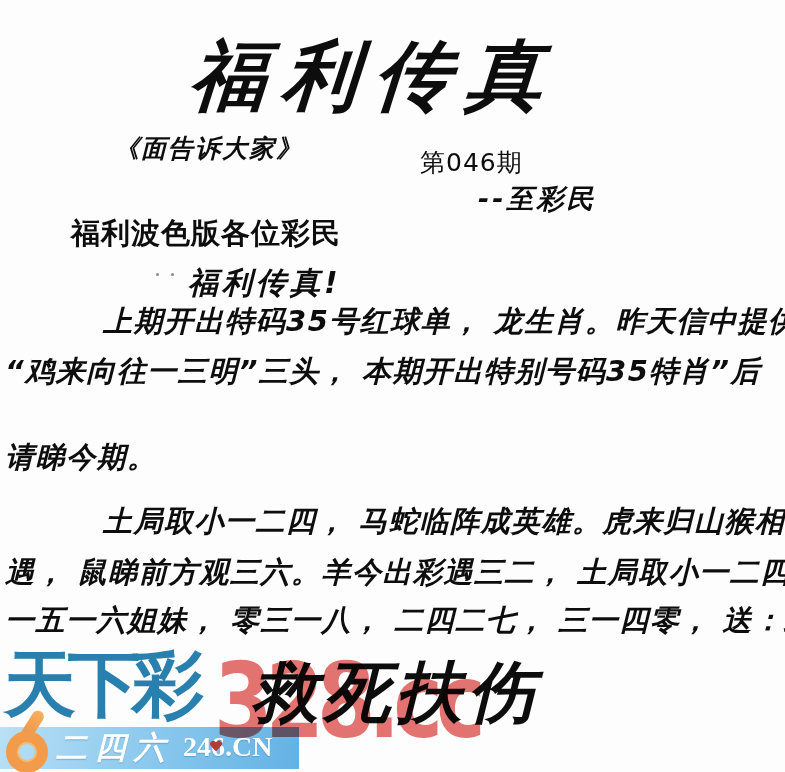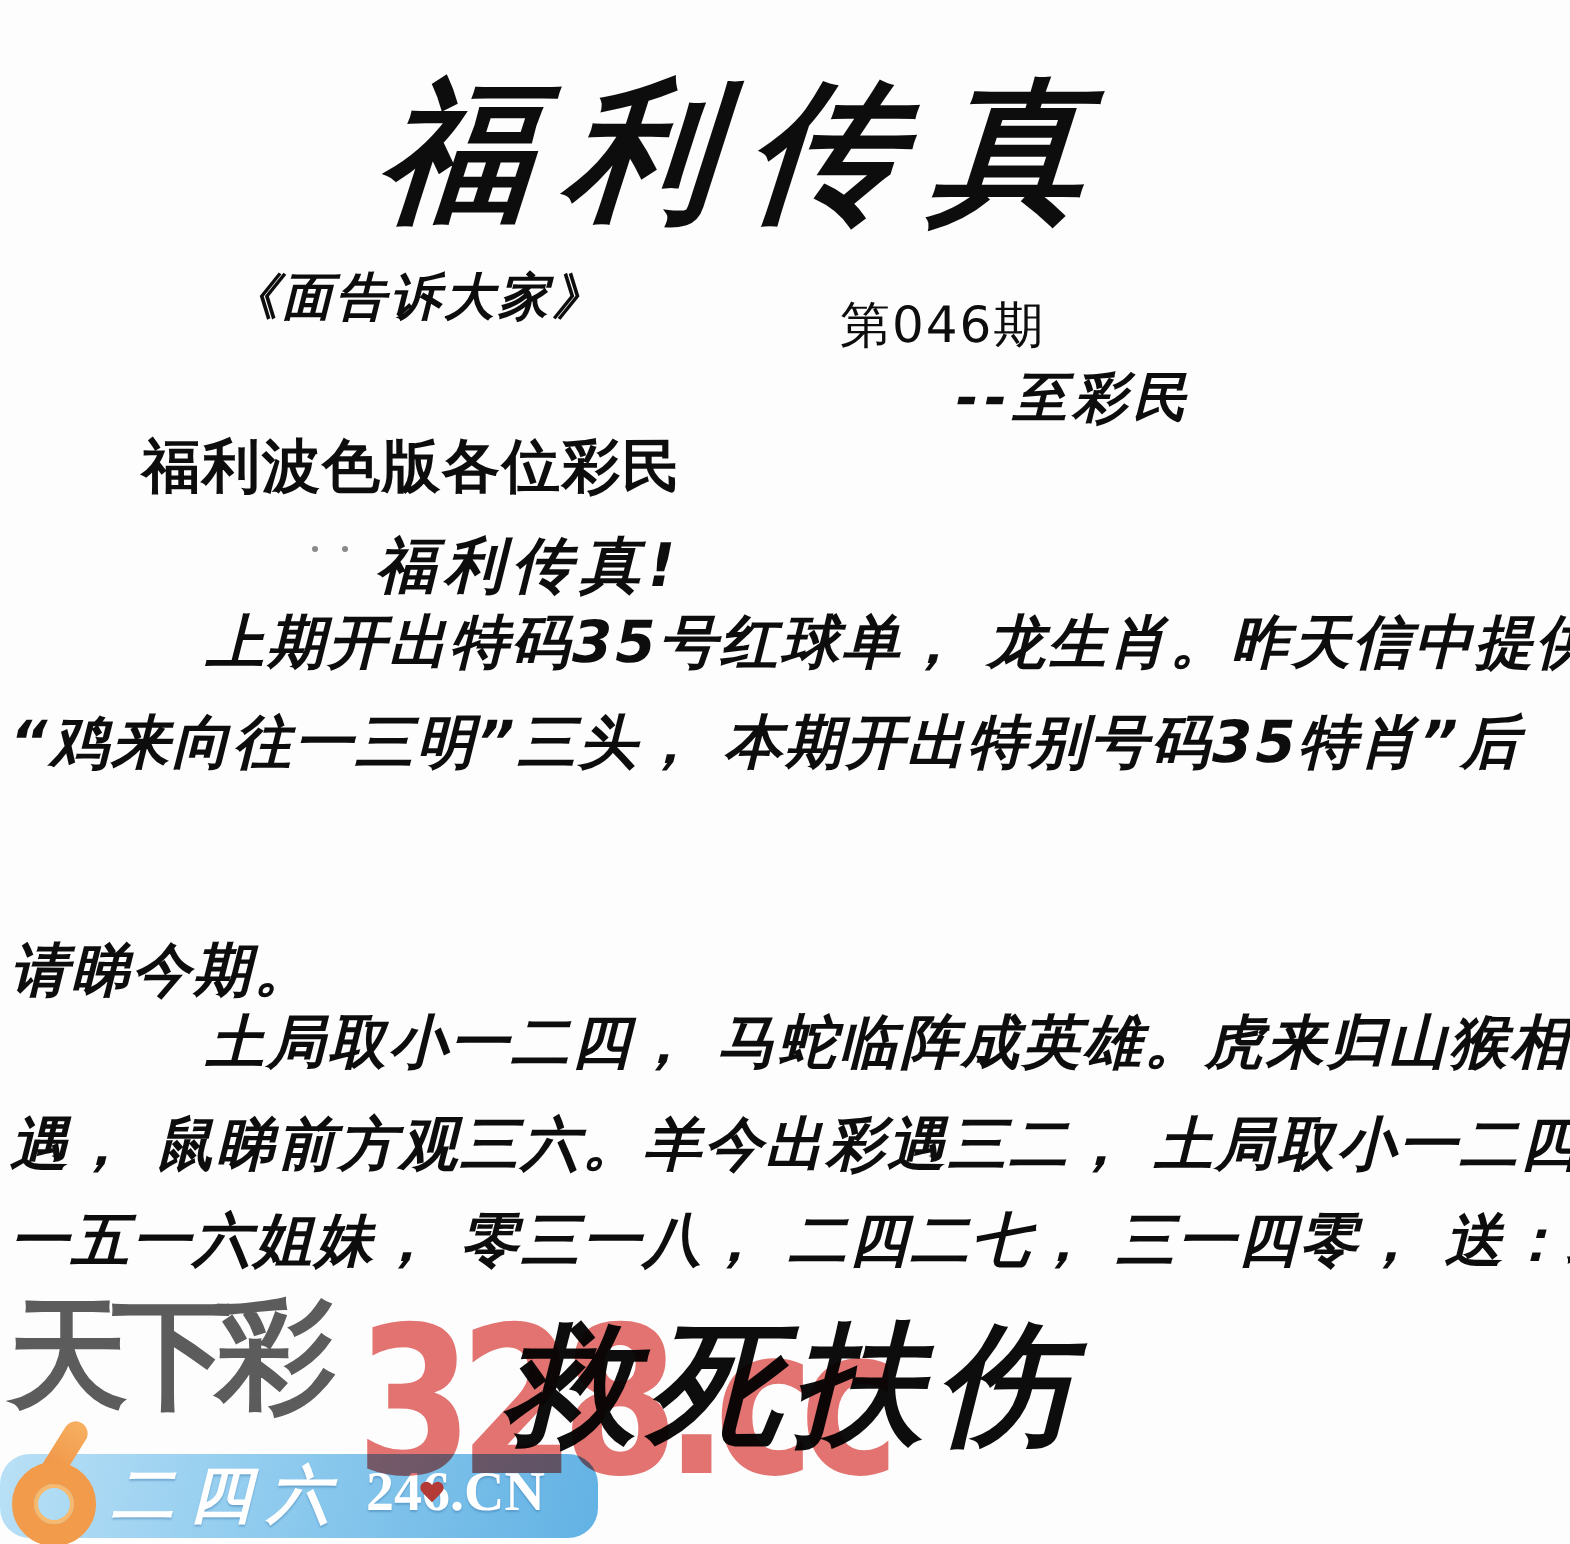--- a/index.html
+++ b/index.html
@@ -57,59 +57,58 @@
     letter-spacing:4px;white-space:nowrap;
   }
   .bline{
     position:absolute;
     font-size:29px;font-weight:600;font-style:italic;
     letter-spacing:1.5px;white-space:nowrap;
   }
   .l0{left:103px;top:302px;}
   .l1{left:5px;top:352px;}
   .l2{left:5px;top:406px;}
-  .l3{left:5px;top:466px;text-align:center;}
+  .l3{left:5px;top:438px;text-align:center;}
   .l4{left:103px;top:502px;}
   .l5{left:5px;top:553px;}
   .l6{left:5px;top:601px;}
   
   .slogan{
     position:absolute;left:252px;top:648px;
     font-size:66px;font-weight:800;font-style:italic;
     letter-spacing:6px;white-space:nowrap;
     z-index:1;
   }
   
   .watermark{
     position:absolute;left:4px;top:648px;
     display:flex;align-items:flex-start;
     z-index:3;
     mix-blend-mode:multiply;
     opacity:.85;
     pointer-events:none;
   }
   .wm-name{
-    font-size:60px;font-weight:900;
+    font-size:72px;font-weight:900;
     letter-spacing:-8px;line-height:1.0;
-    color:#404040;white-space:nowrap;
+    color:#0369a1;white-space:nowrap;
   }
   .wm-domain{
     font-size:84px;font-weight:900;
     letter-spacing:-7px;line-height:1.0;
     color:#e05c58;white-space:nowrap;
     margin-left:18px;margin-top:2px;
     transform:scaleY(1.22);transform-origin:top;
   }
   
   .banner{
     position:absolute;left:0;top:727px;
     width:299px;height:42px;
     background:linear-gradient(105deg,#b9e0f6 0%,#8fcbee 45%,#62b2e4 100%);
     z-index:2;
-    border-radius:15px;
   }
   .banner-cn{
     position:absolute;left:56px;top:0px;
     font-size:31px;font-weight:800;font-style:italic;
     color:#ffffff;letter-spacing:8px;white-space:nowrap;
     text-shadow:0 1px 1px rgba(60,120,170,.45);
   }
   .banner-domain{
     position:absolute;left:183px;top:4px;
     font-family:"Liberation Serif",serif;

